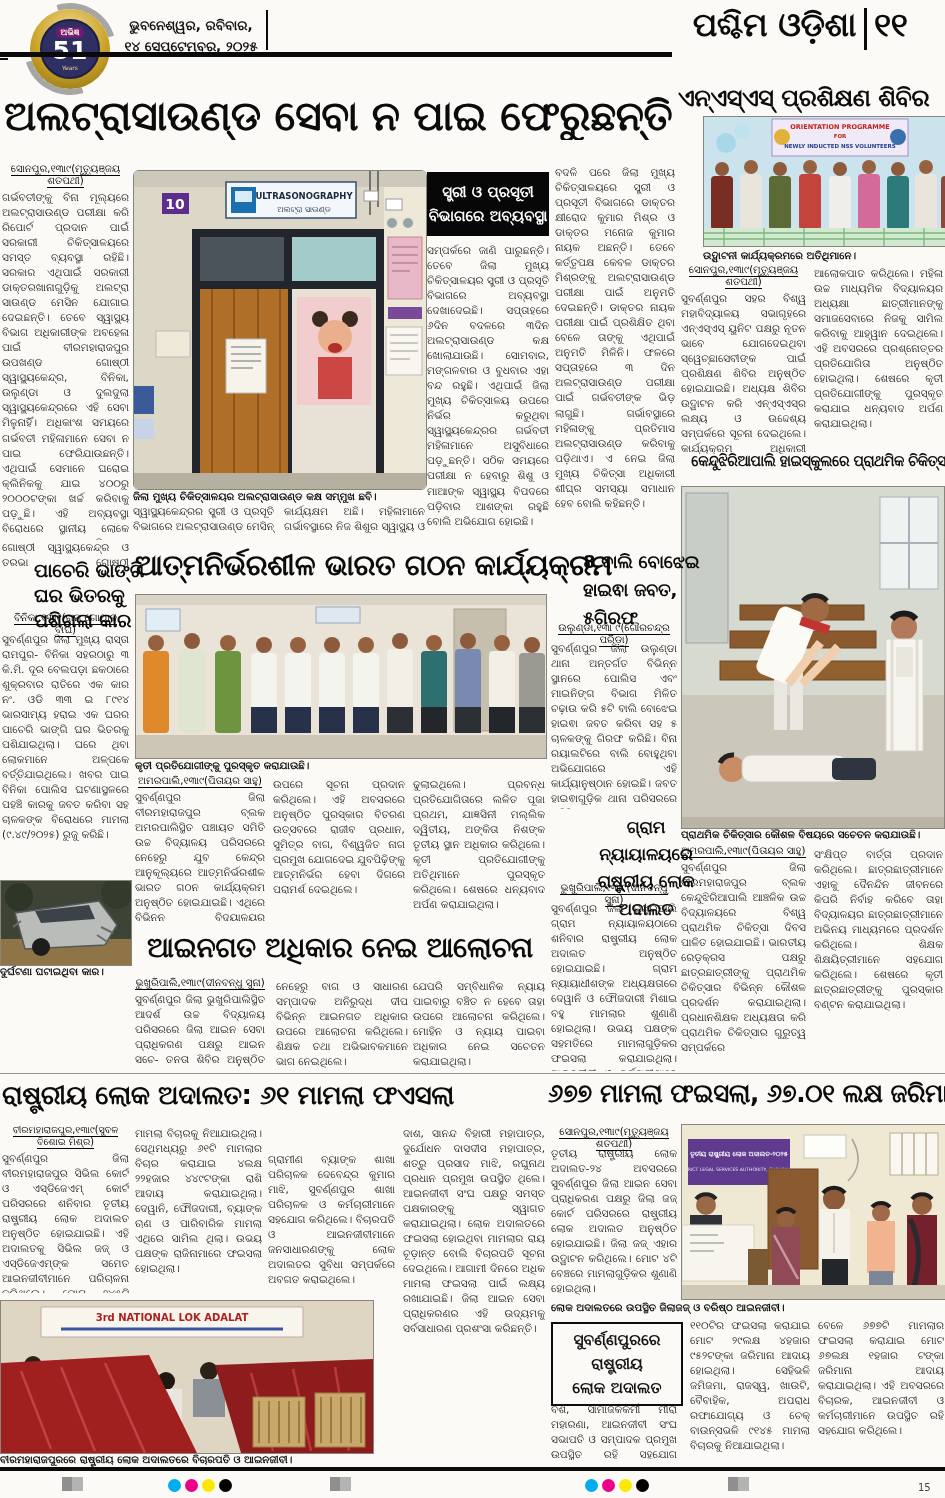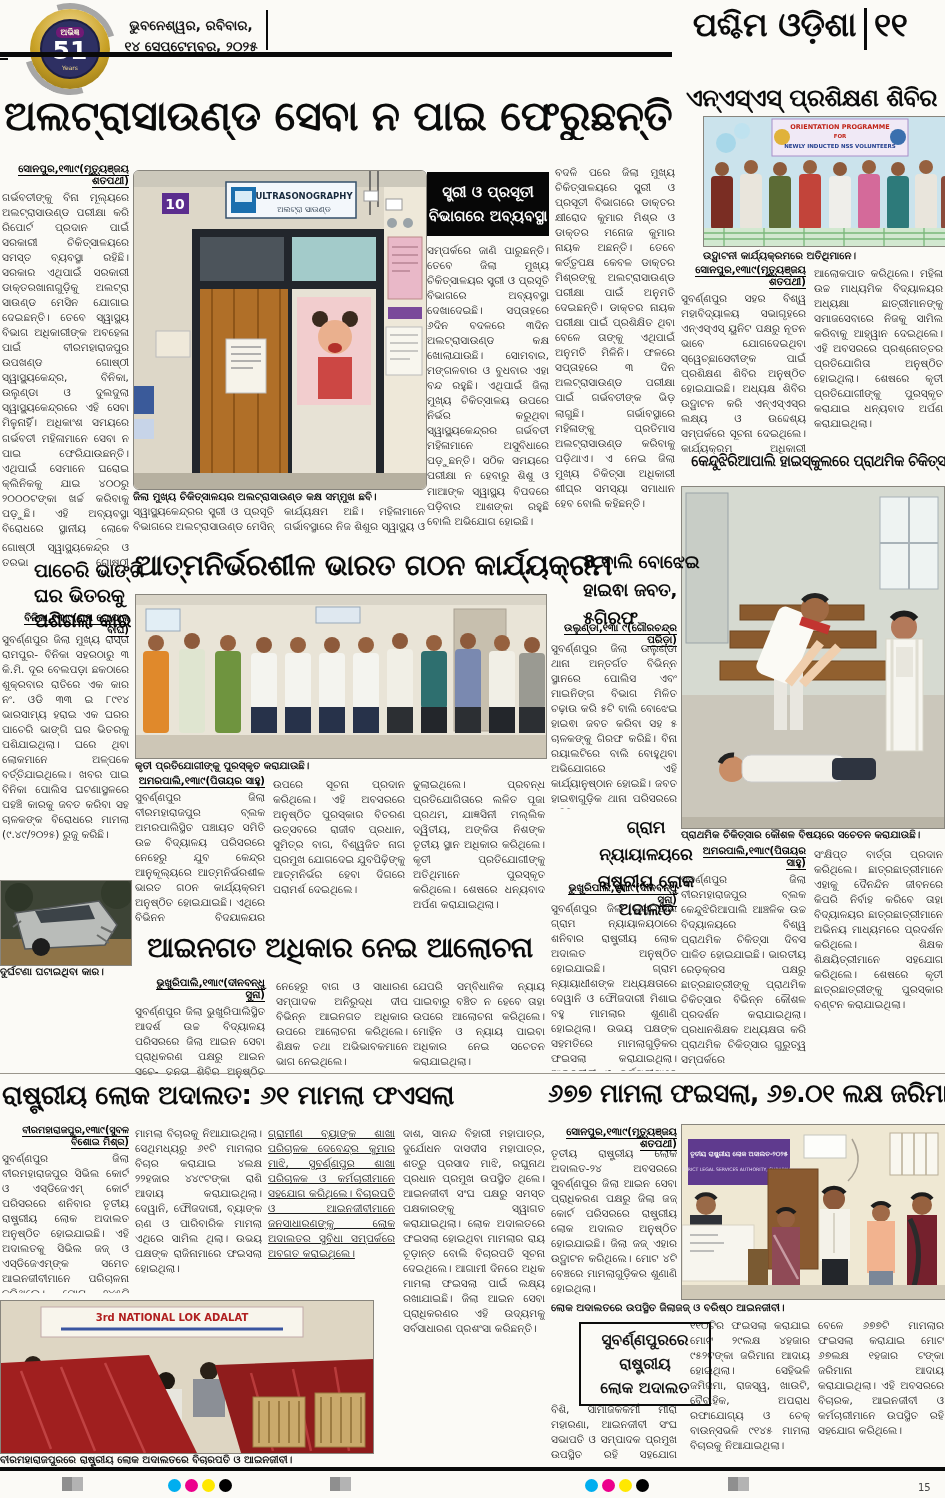--- a/index.html
+++ b/index.html
@@ -2,29 +2,29 @@
 <html><head>
 <meta charset="utf-8">
 <style>
   html,body{margin:0;padding:0;background:#e8e8e4;}
   .page{position:relative;width:945px;height:1498px;margin:0 auto;background:#fbfaf6;
         font-family:"DejaVu Sans","Liberation Sans",sans-serif;color:#141414;overflow:hidden;}
   .abs{position:absolute;}
   .hl{font-weight:800;color:#0b0b0b;letter-spacing:-.5px;white-space:nowrap;}
   .hl-wrap{font-weight:800;color:#0b0b0b;letter-spacing:-.3px;line-height:1.32;margin-left:32px;}
   .body-txt{font-size:10.6px;line-height:1.42;text-align:justify;color:#1d1d1d;overflow:hidden;}
-  .dateline{font-size:10.2px;font-weight:700;text-align:right;margin-bottom:3px;color:#000;}
+  .dateline{font-size:10.2px;font-weight:400;text-align:center;margin-bottom:3px;color:#000;}
   .dateline span{border-bottom:1.3px solid #000;padding-bottom:1px;}
   .caption{font-size:10.2px;font-weight:700;color:#0e0e0e;line-height:1.25;}
   .photo{border:1px solid #88857d;background:#eee;overflow:hidden;}
   .photo svg{display:block;}
   .blackbox{background:#070707;color:#fff;text-align:center;font-weight:700;
             display:flex;flex-direction:column;justify-content:center;gap:3px;font-size:15px;line-height:1.35;}
   .dbox{border:2.2px solid #0c0c0c;text-align:center;font-weight:800;font-size:15.5px;
-        line-height:1.55;display:flex;align-items:center;justify-content:center;padding:6px 3px;background:#fbfaf6;margin-left:28px;}
+        line-height:1.55;display:flex;align-items:center;justify-content:center;padding:6px 3px;background:#fbfaf6;}
   .rule{background:#0a0a0a;}
   .mark-sq{width:21px;height:14px;background:linear-gradient(90deg,#8f8f8f 50%,#b3b3b3 50%);}
   .dot{width:13px;height:13px;border-radius:50%;display:inline-block;margin-right:4px;}
   .twocol{column-count:2;column-gap:10px;}
 </style>
 </head>
 <body>
 
 <div class="page">
 
@@ -104,21 +104,21 @@
   <div class="abs caption" style="left:133px;top:491px;width:292px;">ଜିଲା ମୁଖ୍ୟ ଚିକିତ୍ସାଳୟର ଅଲଟ୍ରାସାଉଣ୍ଡ କକ୍ଷ ସମ୍ମୁଖ ଛବି।</div>
   <div class="abs body-txt twocol" style="left:133px;top:504px;width:292px;height:31px;">ସ୍ୱାସ୍ଥ୍ୟକେନ୍ଦ୍ରର ସ୍ତ୍ରୀ ଓ ପ୍ରସୂତି ବିଭାଗରେ ଅଲଟ୍ରାସାଉଣ୍ଡ ମେସିନ୍ କାର୍ଯ୍ୟକ୍ଷମ ଅଛି। ମହିଳାମାନେ ଗର୍ଭାବସ୍ଥାରେ ନିଜ ଶିଶୁର ସ୍ୱାସ୍ଥ୍ୟ ଓ ଶରୀର ଅଭିବୃଦ୍ଧି ସମ୍ପର୍କରେ ଜାଣିପାରନ୍ତି।</div>
 
   <div class="abs blackbox" style="left:427px;top:172px;width:122px;height:64px;">
     <div>ସ୍ତ୍ରୀ ଓ ପ୍ରସୂତୀ</div>
     <div>ବିଭାଗରେ ଅବ୍ୟବସ୍ଥା</div>
   </div>
   <div class="abs body-txt" style="left:427px;top:243px;width:122px;height:290px;">ସମ୍ପର୍କରେ ଜାଣି ପାରୁଛନ୍ତି। ତେବେ ଜିଲା ମୁଖ୍ୟ ଚିକିତ୍ସାଳୟର ସ୍ତ୍ରୀ ଓ ପ୍ରସୂତି ବିଭାଗରେ ଅବ୍ୟବସ୍ଥା ଦେଖାଦେଇଛି। ସପ୍ତାହରେ ୬ଦିନ ବଦଳରେ ୩ଦିନ ଅଲଟ୍ରାସାଉଣ୍ଡ କକ୍ଷ ଖୋଲାଯାଉଛି। ସୋମବାର, ମଙ୍ଗଳବାର ଓ ବୁଧବାର ଏହା ବନ୍ଦ ରହୁଛି। ଏଥିପାଇଁ ଜିଲା ମୁଖ୍ୟ ଚିକିତ୍ସାଳୟ ଉପରେ ନିର୍ଭର କରୁଥିବା ସ୍ୱାସ୍ଥ୍ୟକେନ୍ଦ୍ରର ଗର୍ଭବତୀ ମହିଳାମାନେ ଅସୁବିଧାରେ ପଡ଼ୁଛନ୍ତି। ସଠିକ ସମୟରେ ପରୀକ୍ଷା ନ ହେବାରୁ ଶିଶୁ ଓ ମାଆଙ୍କ ସ୍ୱାସ୍ଥ୍ୟ ବିପଦରେ ପଡ଼ିବାର ଆଶଙ୍କା ରହୁଛି ବୋଲି ଅଭିଯୋଗ ହୋଇଛି।</div>
   <div class="abs body-txt" style="left:555px;top:165px;width:120px;height:368px;">ବଦଳି ପରେ ଜିଲା ମୁଖ୍ୟ ଚିକିତ୍ସାଳୟରେ ସ୍ତ୍ରୀ ଓ ପ୍ରସୂତୀ ବିଭାଗରେ ଡାକ୍ତର କ୍ଷୀରୋଦ କୁମାର ମିଶ୍ର ଓ ଡାକ୍ତର ମନୋଜ କୁମାର ନାୟକ ଅଛନ୍ତି। ତେବେ କର୍ତ୍ତୃପକ୍ଷ କେବଳ ଡାକ୍ତର ମିଶ୍ରଙ୍କୁ ଅଲଟ୍ରାସାଉଣ୍ଡ ପରୀକ୍ଷା ପାଇଁ ଅନୁମତି ଦେଇଛନ୍ତି। ଡାକ୍ତର ନାୟକ ପରୀକ୍ଷା ପାଇଁ ପ୍ରଶିକ୍ଷିତ ଥିବା ବେଳେ ତାଙ୍କୁ ଏଥିପାଇଁ ଅନୁମତି ମିଳିନି। ଫଳରେ ସପ୍ତାହରେ ୩ ଦିନ ଅଲଟ୍ରାସାଉଣ୍ଡ ପରୀକ୍ଷା ପାଇଁ ଗର୍ଭବତୀଙ୍କ ଭିଡ଼ ଲାଗୁଛି। ଗର୍ଭାବସ୍ଥାରେ ମହିଳାଙ୍କୁ ପ୍ରତିମାସ ଅଲଟ୍ରାସାଉଣ୍ଡ କରିବାକୁ ପଡ଼ିଥାଏ। ଏ ନେଇ ଜିଲା ମୁଖ୍ୟ ଚିକିତ୍ସା ଅଧିକାରୀ ଶୀଘ୍ର ସମସ୍ୟା ସମାଧାନ ହେବ ବୋଲି କହିଛନ୍ତି।</div>
 
-  <div class="abs hl" style="left:678px;top:84px;width:267px;text-align:center;font-size:24px;">ଏନ୍ଏସ୍ଏସ୍ ପ୍ରଶିକ୍ଷଣ ଶିବିର</div>
+  <div class="abs hl" style="left:678px;top:84px;width:267px;text-align:left;font-size:24px;">ଏନ୍ଏସ୍ଏସ୍ ପ୍ରଶିକ୍ଷଣ ଶିବିର</div>
   <div class="abs photo" style="left:681px;top:116px;width:262px;height:129px;margin-left:22px;">
     <svg width="262" height="129" viewBox="0 0 262 129">
       <rect width="262" height="129" fill="#cbe3ec"></rect>
       <circle cx="22" cy="26" r="10" fill="#a7d7e9"></circle>
       <circle cx="38" cy="14" r="8" fill="#bfe2ef"></circle>
       <rect x="68" y="2" width="136" height="37" fill="#f0e9f6" stroke="#a88fc9"></rect>
       <circle cx="78" cy="20" r="8" fill="#e0b23a"></circle>
       <circle cx="194" cy="20" r="8" fill="#3a6fae"></circle>
       <text x="136" y="12" font-size="6.5" font-weight="bold" fill="#c02418" text-anchor="middle">ORIENTATION PROGRAMME</text>
       <text x="136" y="21" font-size="5.5" font-weight="bold" fill="#c02418" text-anchor="middle">FOR</text>
@@ -296,21 +296,21 @@
   <div class="abs body-txt" style="left:413px;top:979px;width:132px;height:93px;">ଯେପରି ସମ୍ବିଧାନିକ ନ୍ୟାୟ ପାଇବାରୁ ବଞ୍ଚିତ ନ ହେବେ ତାହା ଉପରେ ଆଲୋଚନା କରିଥିଲେ। ମୋହିନ ଓ ନ୍ୟାୟ ପାଇବା ଅଧିକାର ନେଇ ସଚେତନ କରାଯାଇଥିଲା।</div>
 
   <div class="abs" style="left:0;top:1073px;width:945px;height:1px;background:#9a968c;"></div>
 
   <div class="abs hl" style="left:2px;top:1080px;width:540px;font-size:26px;">ରାଷ୍ଟ୍ରୀୟ ଲୋକ ଅଦାଲତ: ୬୧ ମାମଲା ଫଏସଲା</div>
   <div class="abs" style="left:2px;top:1124px;width:127px;">
     <div class="dateline" style="font-size:9.6px;"><span>ବୀରମହାରାଜପୁର,୧୩ା୯(ସୁବଳ ବିଶୋଇ ମିଶ୍ର)</span></div>
     <div class="body-txt" style="height:142px;">ସୁବର୍ଣ୍ଣପୁର ଜିଲା ବୀରମହାରାଜପୁର ସିଭିଲ କୋର୍ଟ ଓ ଏସ୍‌ଡିଜେଏମ୍ କୋର୍ଟ ପରିସରରେ ଶନିବାର ତୃତୀୟ ରାଷ୍ଟ୍ରୀୟ ଲୋକ ଅଦାଲତ ଅନୁଷ୍ଠିତ ହୋଇଯାଇଛି। ଏହି ଅଦାଲତକୁ ସିଭିଲ ଜଜ୍ ଓ ଏସ୍‌ଡିଜେଏମ୍‌ଙ୍କ ସମେତ ଆଇନଜୀବୀମାନେ ପରିଚାଳନା କରିଥିଲେ। ମୋଟ ୨୪୫ଟି ବିଭିନ୍ନ</div>
   </div>
   <div class="abs body-txt" style="left:135px;top:1126px;width:127px;height:170px;">ମାମଲା ବିଚାରକୁ ନିଆଯାଇଥିଲା। ସେଥିମଧ୍ୟରୁ ୬୧ଟି ମାମଲାର ବିଚାର କରାଯାଇ ୪ଲକ୍ଷ ୨୨ହଜାର ୪୪୯ଟଙ୍କା ରାଶି ଆଦାୟ କରାଯାଇଥିଲା। ଦେୱାନି, ଫୌଜଦାରୀ, ବ୍ୟାଙ୍କ ଋଣ ଓ ପାରିବାରିକ ମାମଲା ଏଥିରେ ସାମିଲ ଥିଲା। ଉଭୟ ପକ୍ଷଙ୍କ ରାଜିନାମାରେ ଫଇସଲା ହୋଇଥିଲା।</div>
-  <div class="abs body-txt" style="left:268px;top:1126px;width:127px;height:170px;text-decoration:underline;">ଗ୍ରାମୀଣ ବ୍ୟାଙ୍କ ଶାଖା ପରିଚାଳକ ଦେବେନ୍ଦ୍ର କୁମାର ମାଝି, ସୁବର୍ଣ୍ଣପୁର ଶାଖା ପରିଚାଳକ ଓ କର୍ମଚାରୀମାନେ ସହଯୋଗ କରିଥିଲେ। ବିଚାରପତି ଓ ଆଇନଜୀବୀମାନେ ଜନସାଧାରଣଙ୍କୁ ଲୋକ ଅଦାଲତର ସୁବିଧା ସମ୍ପର୍କରେ ଅବଗତ କରାଇଥିଲେ।</div>
+  <div class="abs body-txt" style="left:268px;top:1152px;width:127px;height:170px;">ଗ୍ରାମୀଣ ବ୍ୟାଙ୍କ ଶାଖା ପରିଚାଳକ ଦେବେନ୍ଦ୍ର କୁମାର ମାଝି, ସୁବର୍ଣ୍ଣପୁର ଶାଖା ପରିଚାଳକ ଓ କର୍ମଚାରୀମାନେ ସହଯୋଗ କରିଥିଲେ। ବିଚାରପତି ଓ ଆଇନଜୀବୀମାନେ ଜନସାଧାରଣଙ୍କୁ ଲୋକ ଅଦାଲତର ସୁବିଧା ସମ୍ପର୍କରେ ଅବଗତ କରାଇଥିଲେ।</div>
   <div class="abs body-txt" style="left:403px;top:1126px;width:142px;height:326px;">ଦାଶ, ସାନନ୍ଦ ବିହାରୀ ମହାପାତ୍ର, ଦୁର୍ଯୋଧନ ଦାସଦୀସ ମହାପାତ୍ର, ଶତ୍ରୁ ପ୍ରସାଦ ମାଝି, ରଘୁନାଥ ପ୍ରଧାନ ପ୍ରମୁଖ ଉପସ୍ଥିତ ଥିଲେ। ଆଇନଜୀବୀ ସଂଘ ପକ୍ଷରୁ ସମସ୍ତ ପକ୍ଷକାରଙ୍କୁ ସ୍ୱାଗତ କରାଯାଇଥିଲା। ଲୋକ ଅଦାଲତରେ ଫଇସଲା ହୋଇଥିବା ମାମଲାର ରାୟ ଚୂଡ଼ାନ୍ତ ବୋଲି ବିଚାରପତି ସୂଚନା ଦେଇଥିଲେ। ଆଗାମୀ ଦିନରେ ଅଧିକ ମାମଲା ଫଇସଲା ପାଇଁ ଲକ୍ଷ୍ୟ ରଖାଯାଇଛି। ଜିଲା ଆଇନ ସେବା ପ୍ରାଧିକରଣର ଏହି ଉଦ୍ୟମକୁ ସର୍ବସାଧାରଣ ପ୍ରଶଂସା କରିଛନ୍ତି।</div>
 
   <div class="abs photo" style="left:0;top:1300px;width:372px;height:152px;">
     <svg width="372" height="152" viewBox="0 0 372 152">
       <rect width="372" height="152" fill="#ded6c3"></rect>
       <rect x="40" y="6" width="262" height="30" fill="#f8f5ec" stroke="#c2a9a9"></rect>
       <text x="171" y="20" font-size="10" font-weight="bold" fill="#b01f1f" text-anchor="middle">3rd NATIONAL LOK ADALAT</text>
       <path d="M60,28 h222" stroke="#3a55a0" stroke-width="3"></path>
       <circle cx="120,80" r="0" fill="none"></circle>
       <g>

